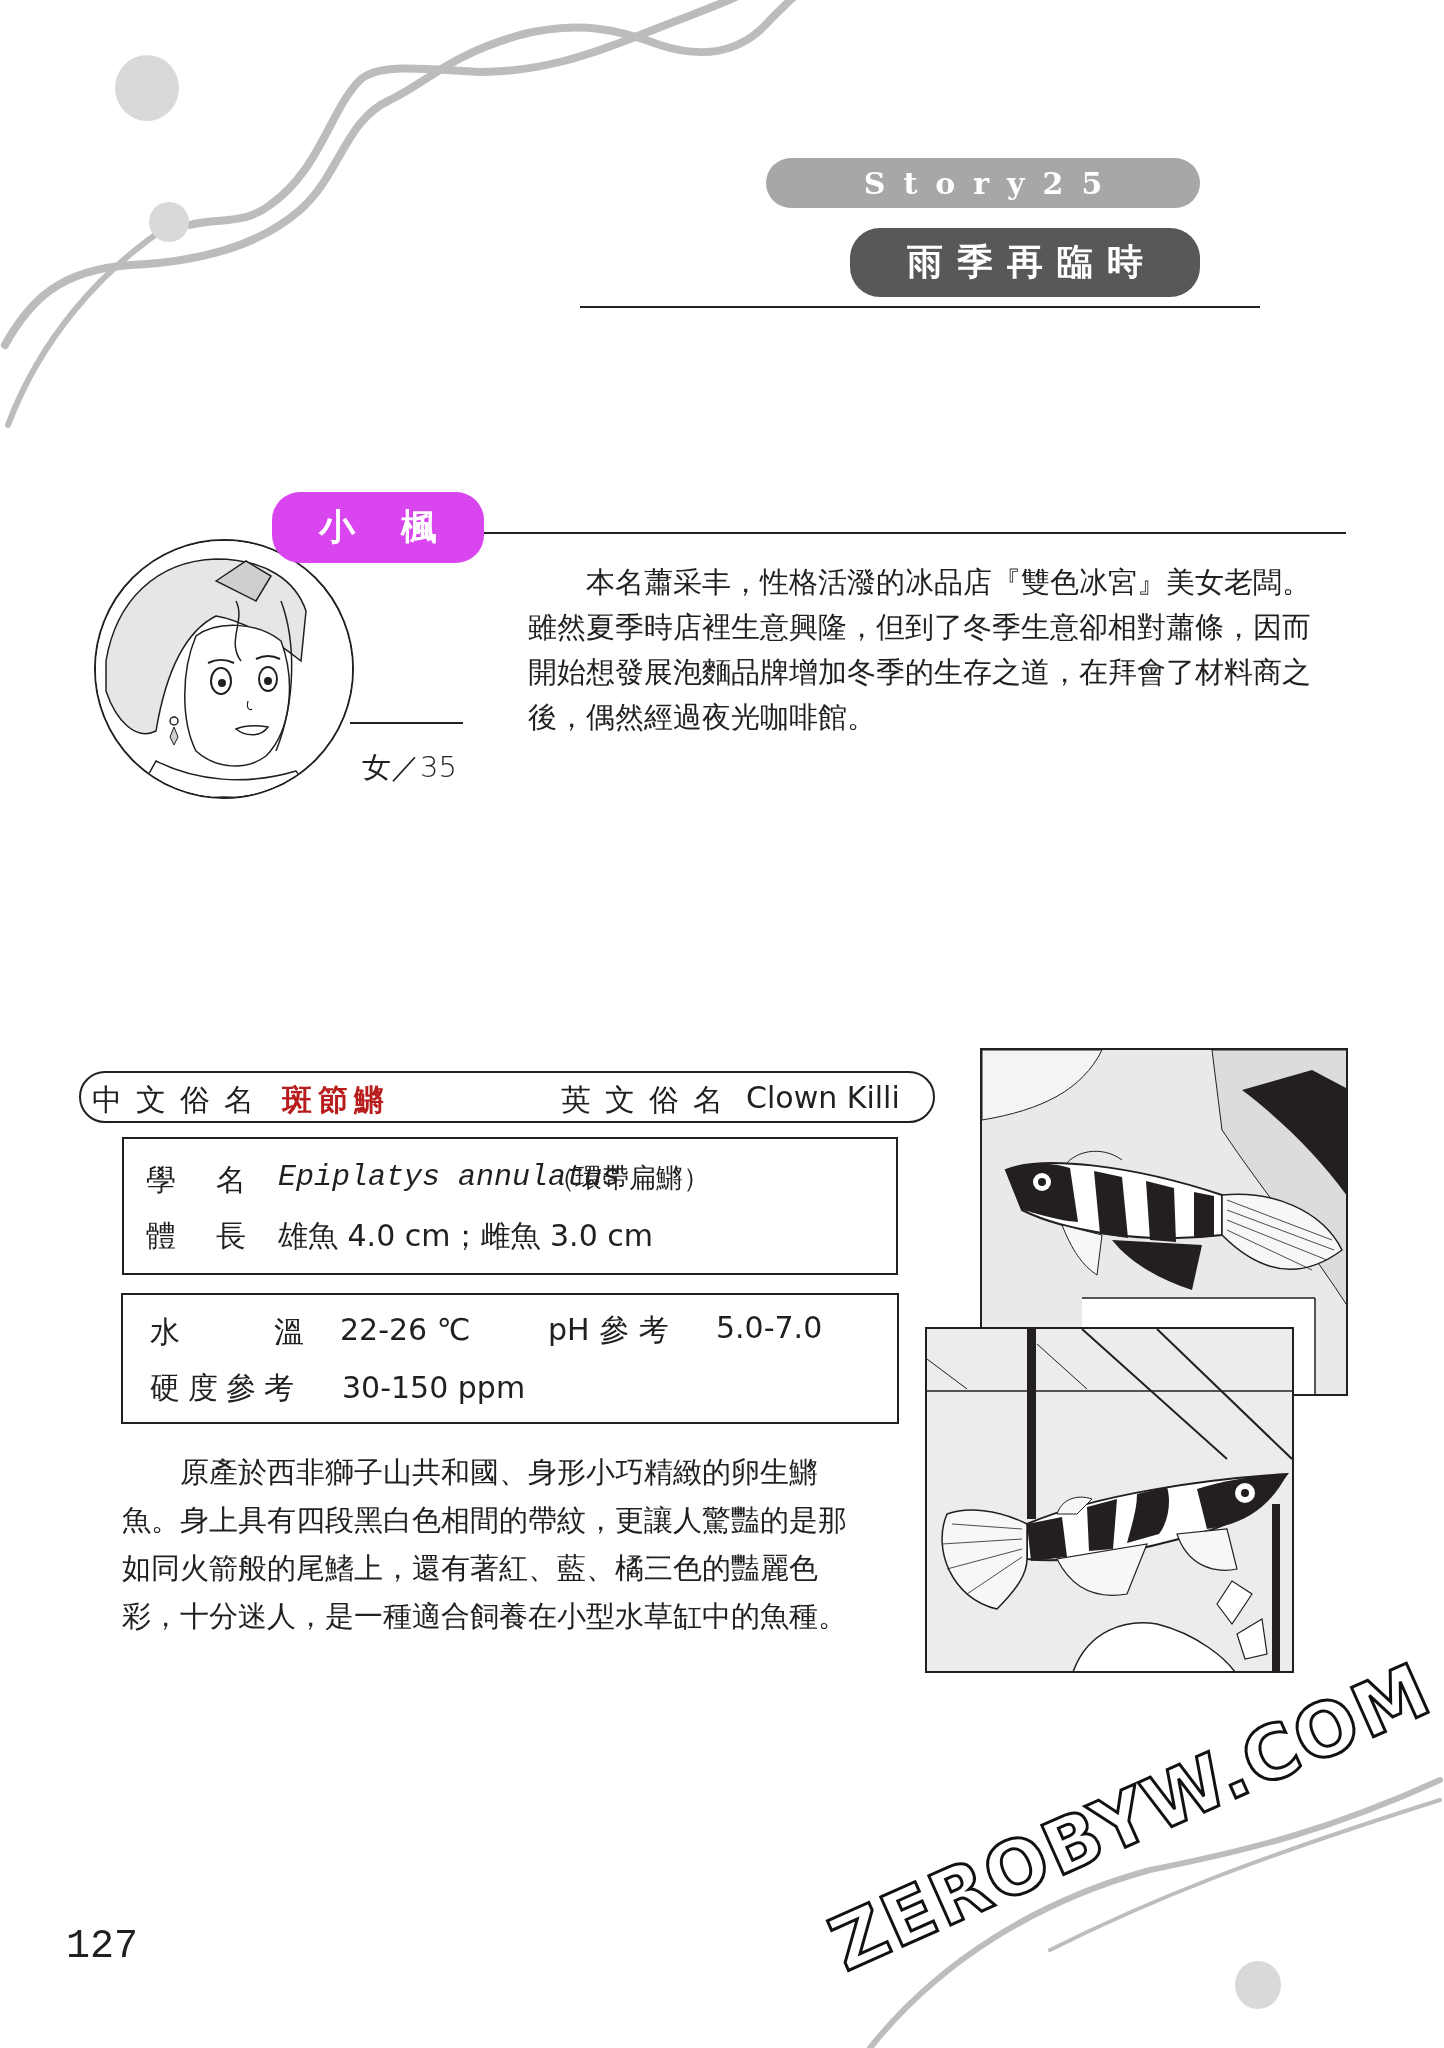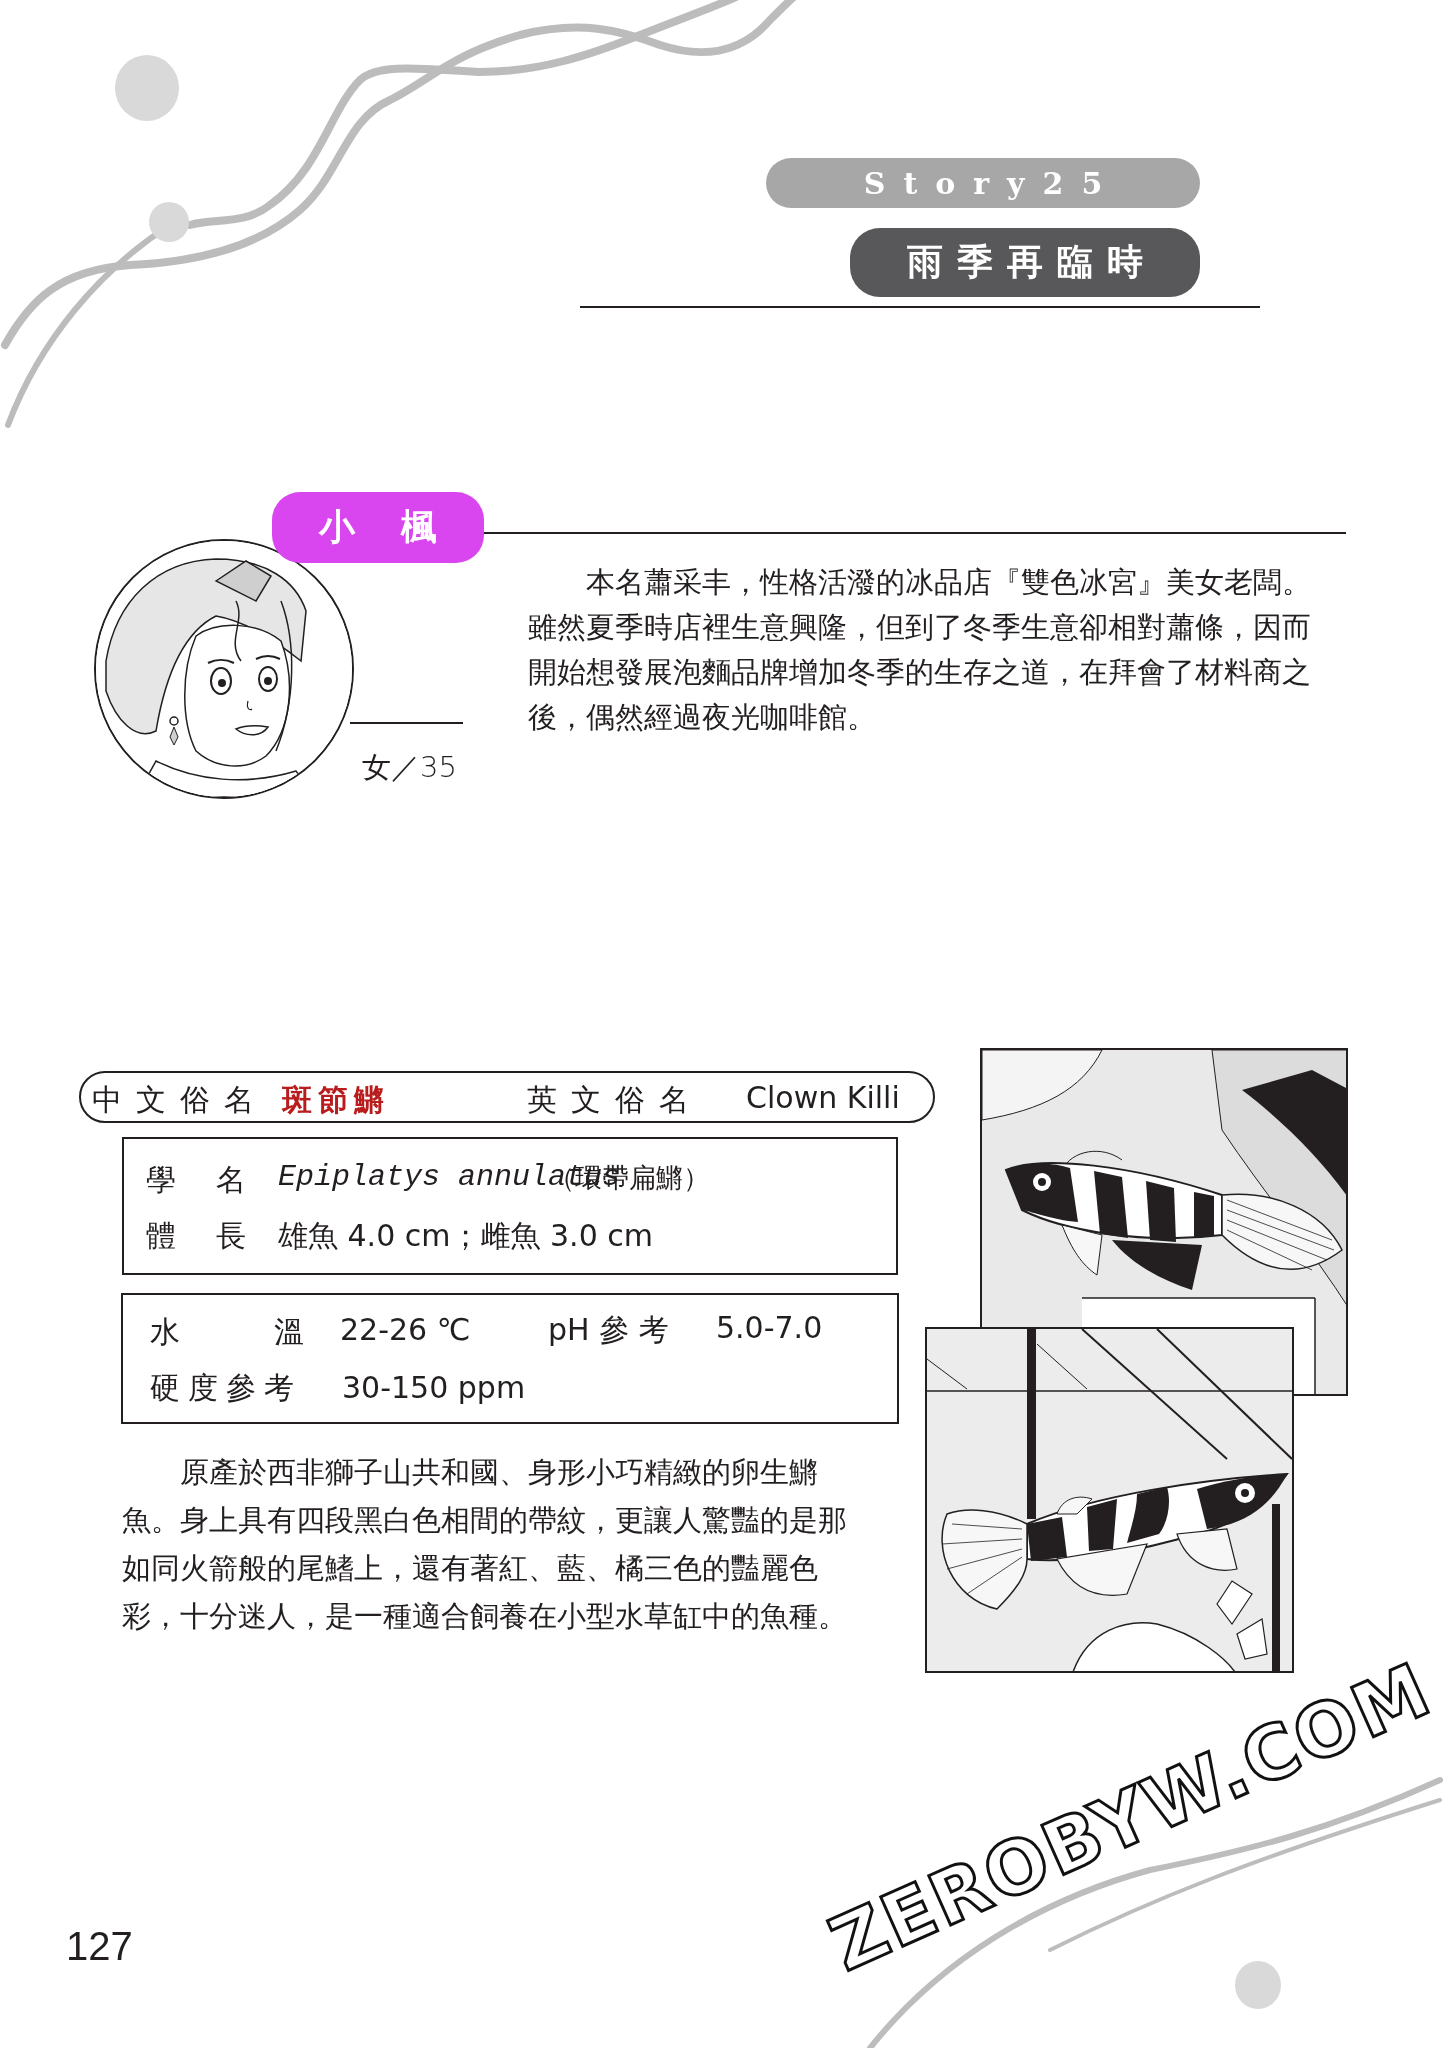--- a/index.html
+++ b/index.html
@@ -45,21 +45,21 @@
   .sci { font-style: italic; }
   .desc { left: 122px; top: 1448px; width: 740px; font-size: 29px; line-height: 48px; color: #231f20; }
   .desc p { margin: 0; text-indent: 58px; }
 
   
   .panel { box-sizing: border-box; border: 2px solid #231f20; overflow: hidden; background: #ececec; }
   .panel svg { position: absolute; left: 0; top: 0; }
   .panel1 { left: 980px; top: 1048px; width: 368px; height: 348px; }
   .panel2 { left: 925px; top: 1327px; width: 369px; height: 346px; z-index: 2; }
 
-  .page-num { left: 66px; top: 1924px; font-family: Liberation Sans, sans-serif;
+  .page-num { left: 66px; top: 1924px; font-family: Liberation Mono, monospace;
     font-size: 40px; color: #231f20; }
   .watermark { left: 835px; top: 1905px; font-family: "DejaVu Sans", sans-serif; font-weight: bold;
     font-size: 74px; color: #ffffff; -webkit-text-stroke: 3px #111; letter-spacing: 2px;
     transform: rotate(-24deg); transform-origin: left center; white-space: nowrap; }
 </style>
 </head>
 <body>
 
 <svg class="deco" width="1444" height="2048">
   <g fill="none" stroke="#b5b5b5" stroke-linecap="round" opacity="0.9">
@@ -111,21 +111,21 @@
 </div>
 <div class="abs age-rule"></div>
 <div class="abs age">女／35</div>
 <div class="abs bio">
   <p>本名蕭采丰，性格活潑的冰品店『雙色冰宮』美女老闆。雖然夏季時店裡生意興隆，但到了冬季生意卻相對蕭條，因而開始想發展泡麵品牌增加冬季的生存之道，在拜會了材料商之後，偶然經過夜光咖啡館。</p>
 </div>
 
 <div class="abs info-pill"></div>
 <div class="abs lbl" style="left:92px; top:1080px;">中文俗名</div>
 <div class="abs val-light" style="left:282px; top:1080px;">斑節鱂</div>
-<div class="abs lbl" style="left:527px; top:1080px;">英文俗名</div>
+<div class="abs lbl" style="left:561px; top:1080px;">英文俗名</div>
 <div class="abs val" style="left:746px; top:1080px;">Clown Killi</div>
 
 <div class="abs box box1"></div>
 <div class="abs val" style="left:146px; top:1160px;">學</div>
 <div class="abs val" style="left:216px; top:1160px;">名</div>
 <div class="abs val sci" style="left:278px; top:1160px;font-family:Liberation Mono, monospace;">Epiplatys annulatus</div>
 <div class="abs val" style="left:548px; top:1160px; font-size:27px;">（環帶扁鱂）</div>
 <div class="abs val" style="left:146px; top:1216px;">體</div>
 <div class="abs val" style="left:216px; top:1216px;">長</div>
 <div class="abs val" style="left:278px; top:1216px;">雄魚 4.0 cm；雌魚 3.0 cm</div>

